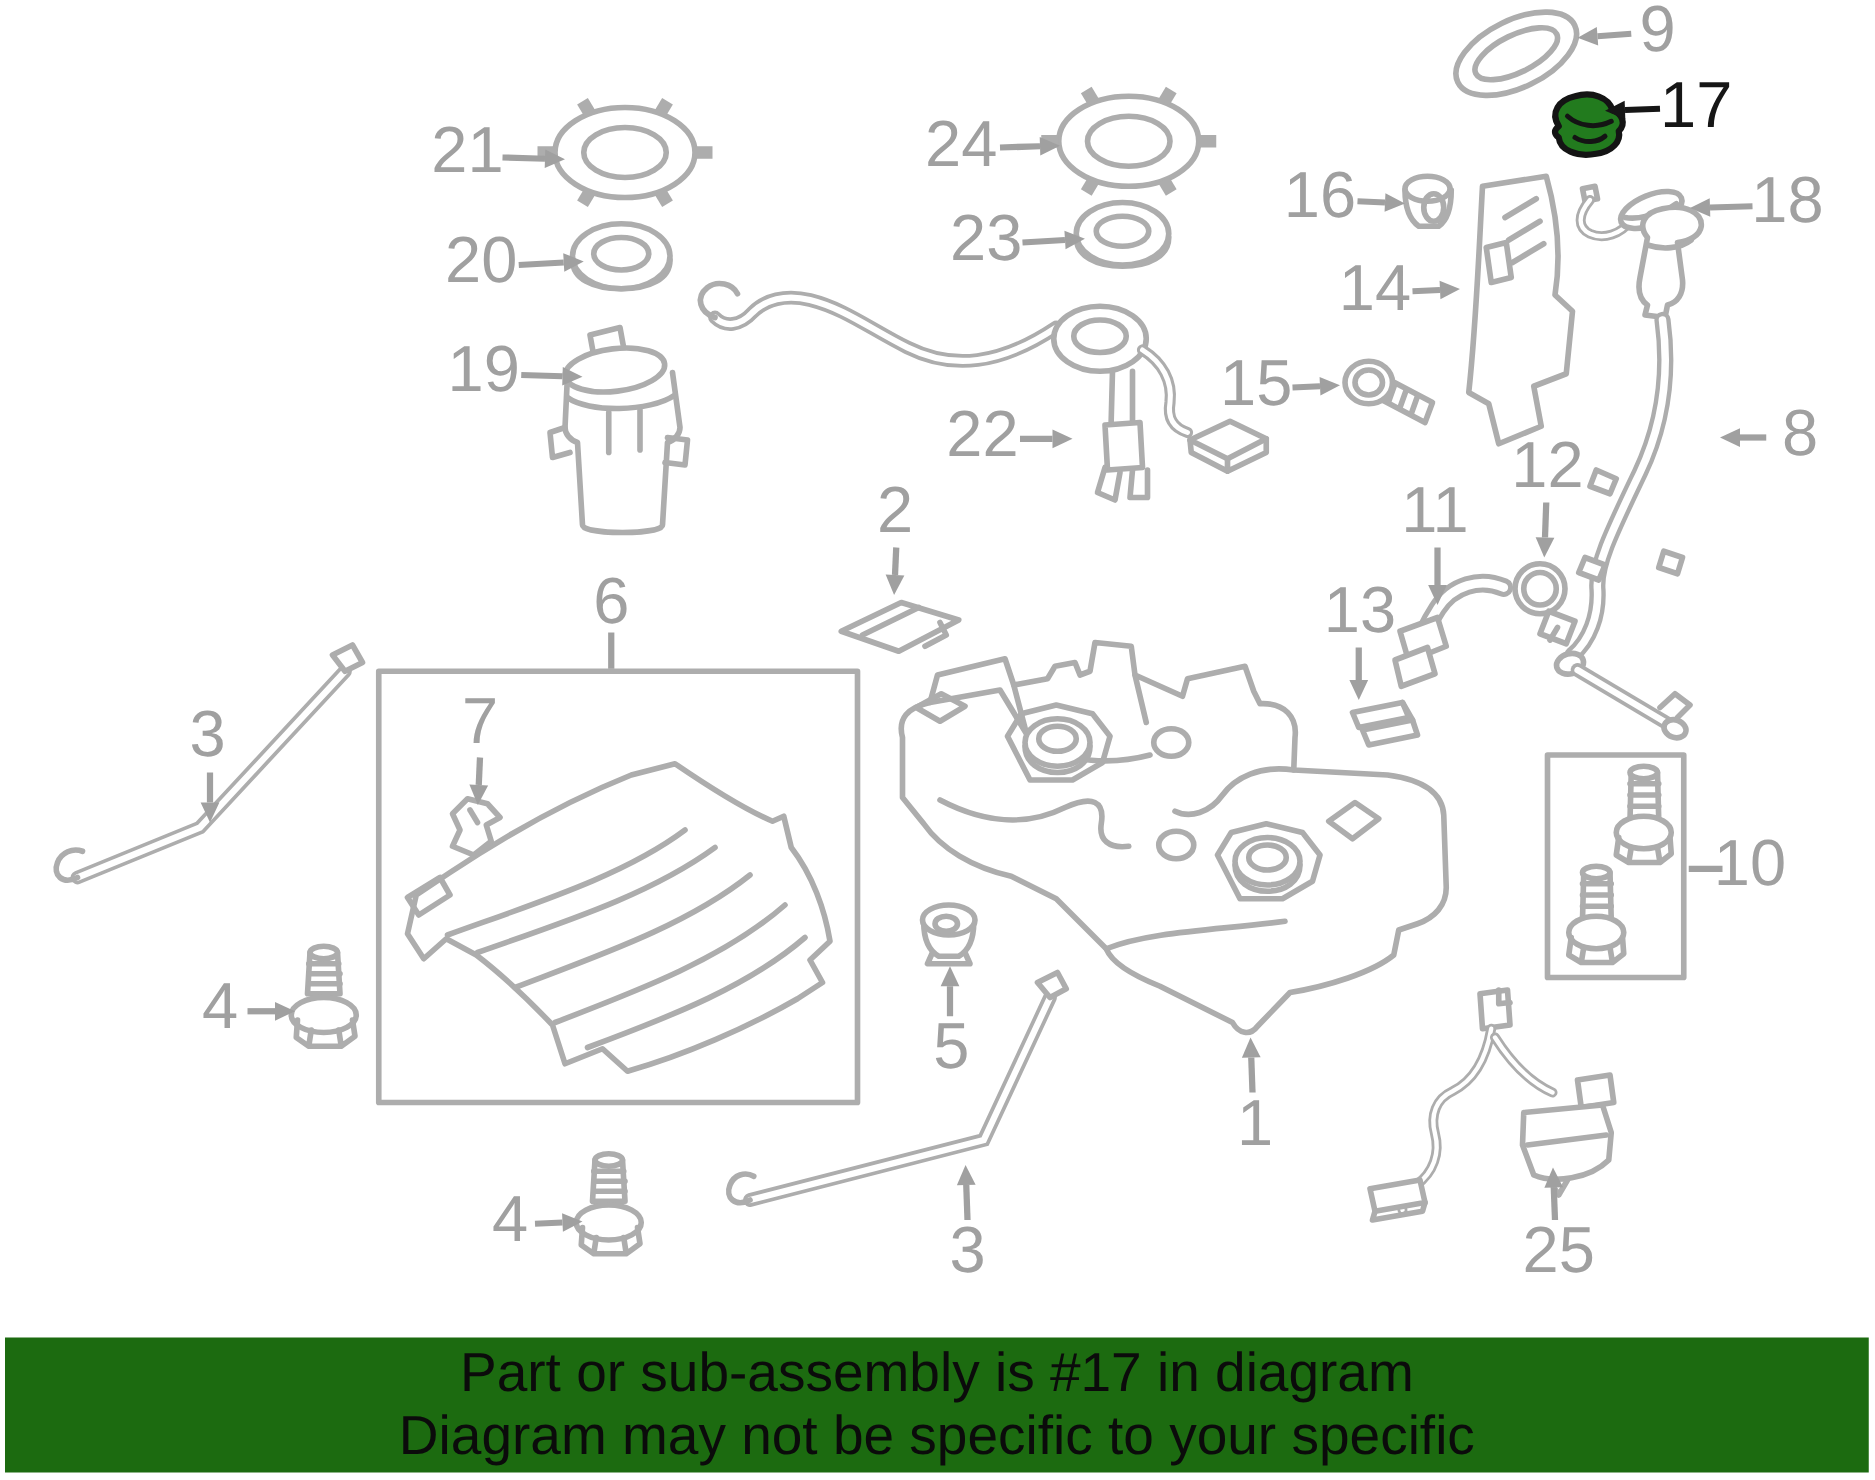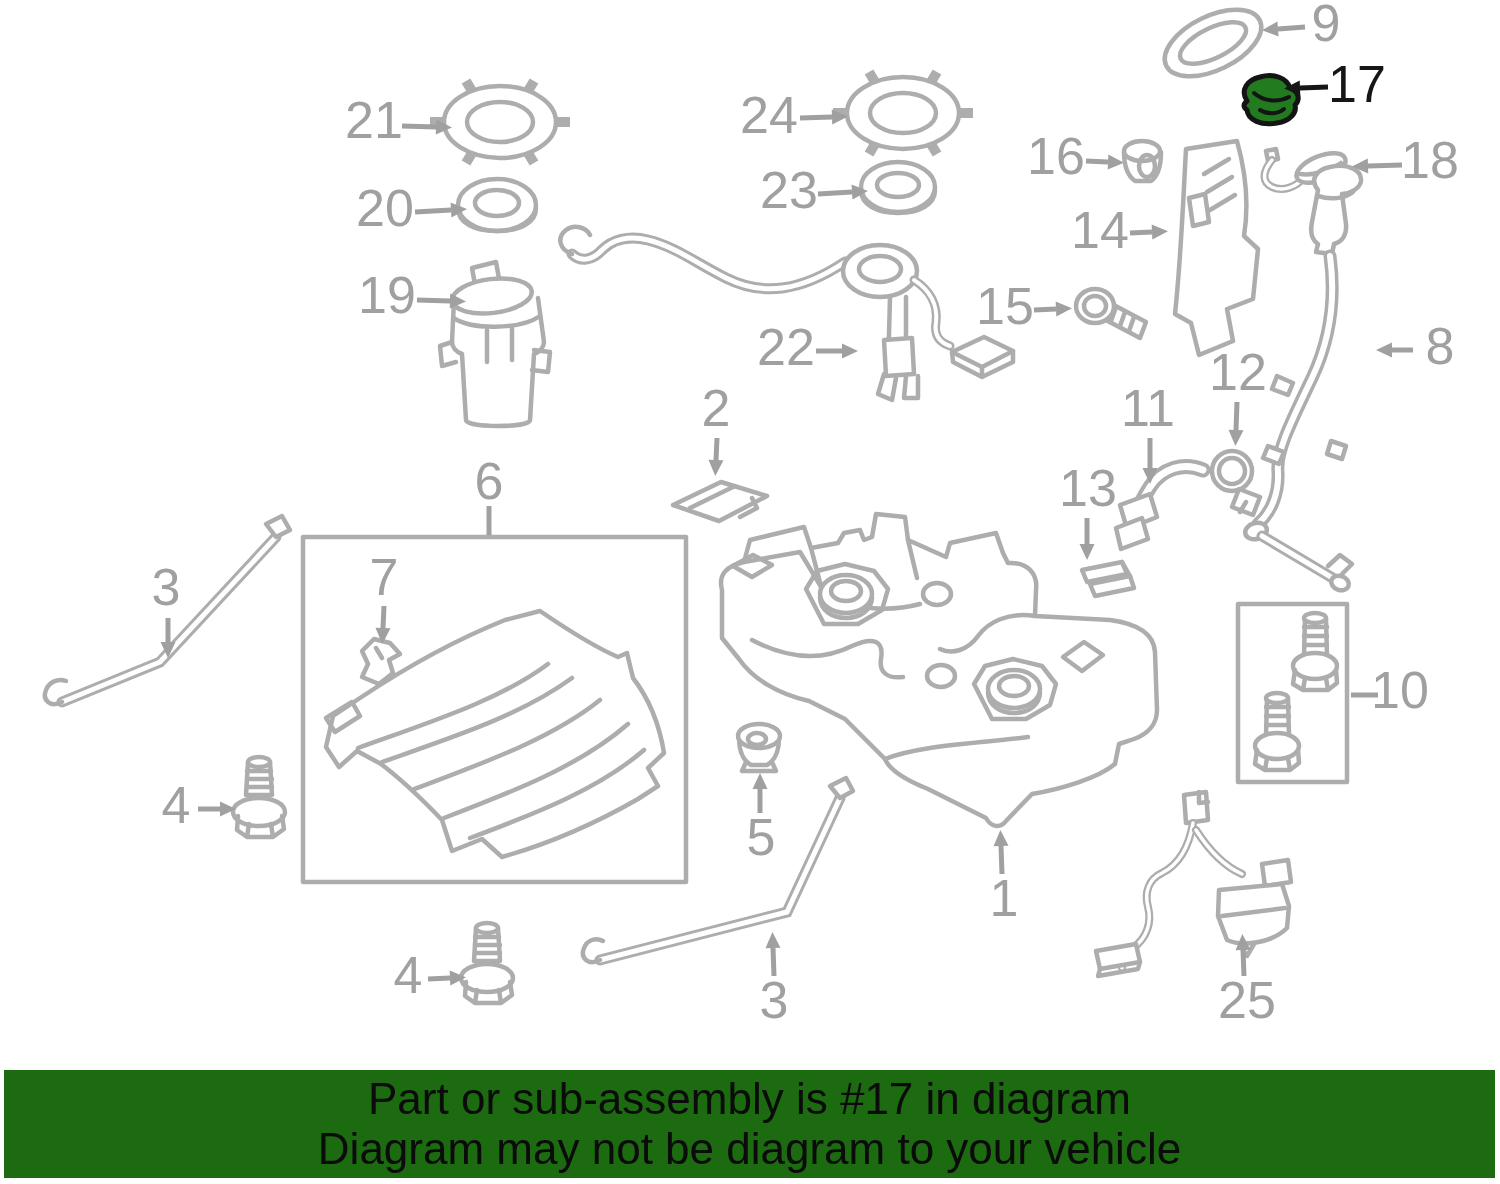--- a/index.html
+++ b/index.html
@@ -345,14 +345,14 @@
       <line x1="717" y1="438" x2="716" y2="460" stroke="#a0a0a0" stroke-width="5"></line>
       <polygon points="715.2734774253016,475.9834966433648 708.5077359484228,459.6594425431101 723.4922640515772,460.3405574568899" fill="#a0a0a0"></polygon>
       <text x="716" y="412" class="lbl" fill="#a0a0a0">2</text>
       <line x1="489" y1="506" x2="489" y2="535" stroke="#a0a0a0" stroke-width="5"></line>
       <text x="489" y="485" class="lbl" fill="#a0a0a0">6</text>
     </g>
 </svg>
 
 <div class="banner">
   <div class="banner-line">Part or sub-assembly is #17 in diagram</div>
-  <div class="banner-line">Diagram may not be diagram to your vehicle</div>
+  <div class="banner-line">Diagram may not be specific to your specific</div>
 </div>
 
 </body></html>

